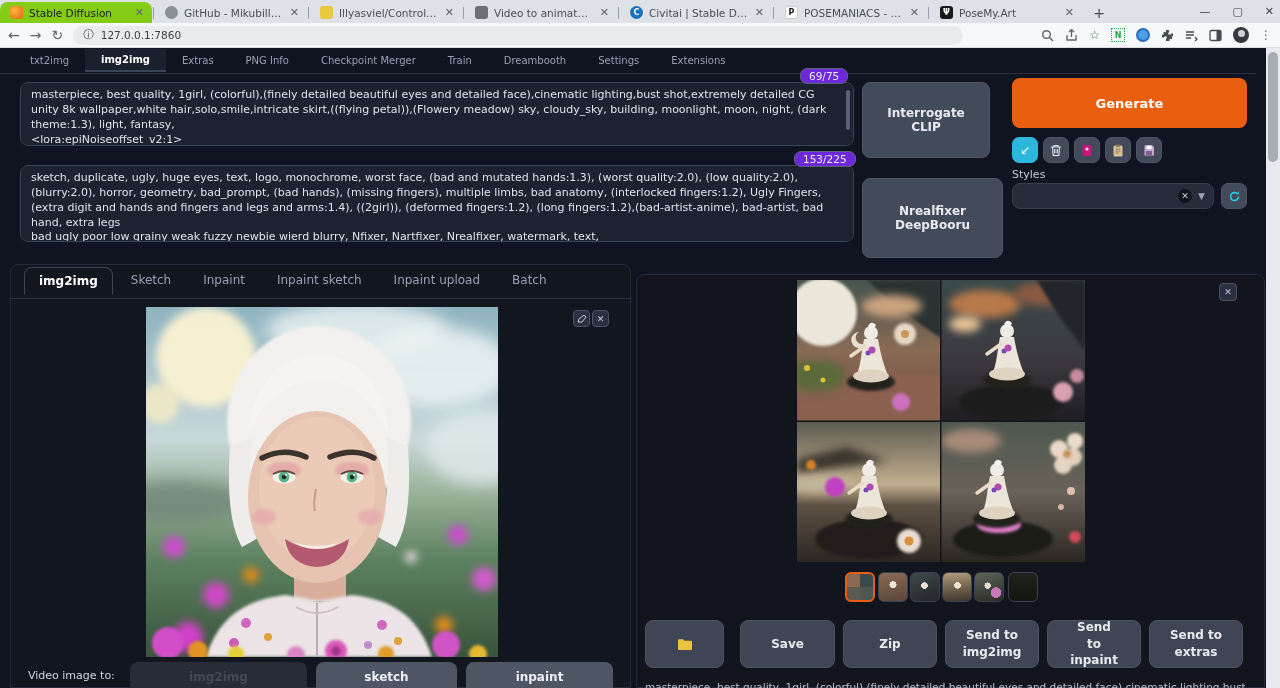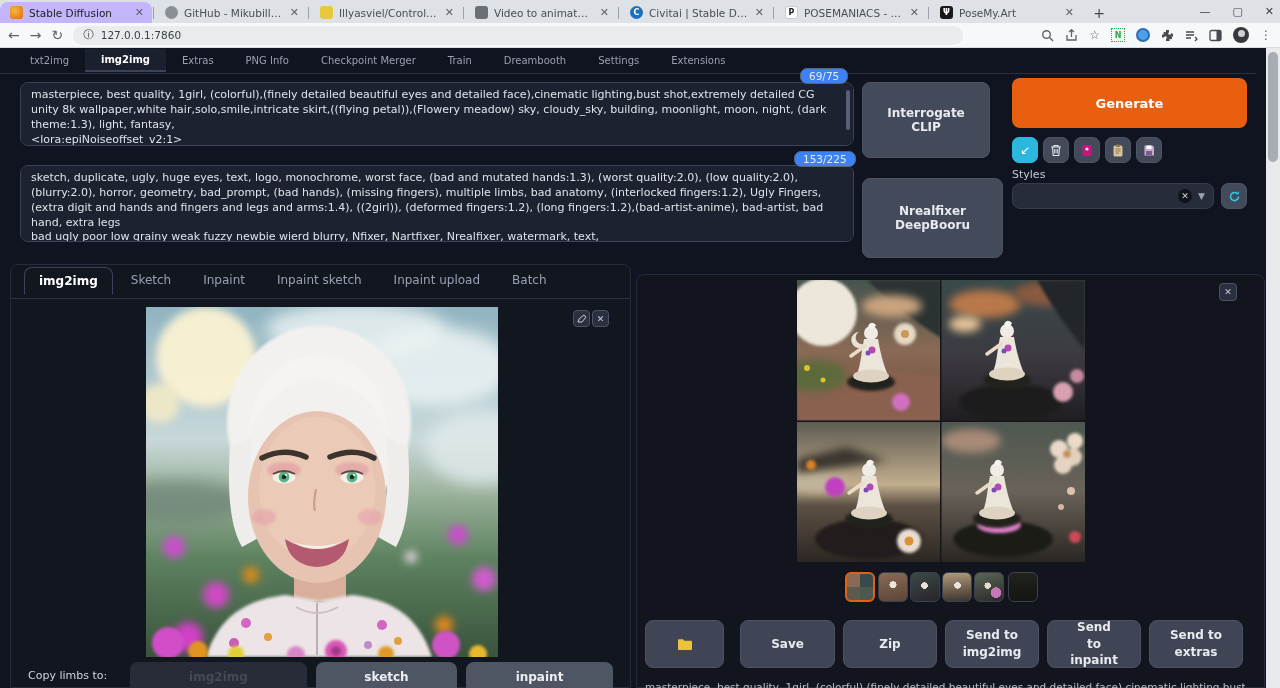--- a/index.html
+++ b/index.html
@@ -4,21 +4,21 @@
 <style>
   * { margin:0; padding:0; box-sizing:border-box; }
   html,body { width:1280px; height:688px; overflow:hidden; background:#101319;
     font-family:"DejaVu Sans","Liberation Sans",sans-serif; }
 
   
   #chrome { position:absolute; top:0; left:0; width:1280px; height:48px; }
   #tabstrip { position:absolute; top:0; left:0; width:1280px; height:23px; background:#dee1e6; display:flex; align-items:flex-end; }
   .btab { position:relative; height:21px; width:152px; display:flex; align-items:center; gap:6px;
     padding:0 8px 0 10px; font-size:10.5px; color:#4a4f55; border-radius:8px 8px 0 0; flex:0 0 auto; }
-  .btab.active { background:#c4b5fd; color:#202124; }
+  .btab.active { background:#84cc16; color:#202124; }
   .btab .fav { width:13px; height:13px; flex:0 0 auto; border-radius:3px; display:flex; align-items:center; justify-content:center;
     font-size:8px; font-weight:bold; color:#fff; }
   .btab .ttl { flex:1; white-space:nowrap; overflow:hidden; text-overflow:ellipsis; }
   .btab .tclose { font-size:11px; color:#5f6368; flex:0 0 auto; }
   .tabsep { width:1px; height:12px; background:#9aa0a6; margin:0 1px 4px 1px; }
   #newtab { width:22px; height:20px; margin-left:6px; font-size:14px; color:#44474c; display:flex; align-items:center; justify-content:center; }
   #winctl { position:absolute; right:6px; top:0; height:22px; display:flex; gap:22px; align-items:center; color:#3c4043; font-size:11px; }
   #toolbar { position:absolute; top:23px; left:0; width:1280px; height:25px; background:#f7f8f9; border-bottom:1px solid #d9dce0;
     display:flex; align-items:center; padding:0 8px; gap:10px; }
   .navbtn { color:#5f6368; font-size:14px; line-height:1; }
@@ -34,21 +34,21 @@
   .kebab { color:#5f6368; font-size:12px; letter-spacing:0; }
 
   
   #webui { position:absolute; top:48px; left:0; width:1280px; height:640px; background:#101420; color:#e5e7ec; }
   #navrow { position:absolute; top:0; left:0; width:1256px; height:26px; border-bottom:1px solid #2a3140; display:flex; align-items:center; padding-left:14px; }
   .navtab { padding:5px 16px; font-size:10px; color:#98a1b3; white-space:nowrap; }
   .navtab.sel { color:#fff; font-weight:bold; background:#1b202e; border-bottom:2px solid #3a4357; }
 
   textarea.prompt { position:absolute; background:#1c2230; border:1px solid #3a4357; border-radius:8px; color:#dfe3ea;
     font-size:11px; font-family:"DejaVu Sans","Liberation Sans",sans-serif; line-height:1.35; padding:5px 10px; resize:none; outline:none; }
-  .counter { position:absolute; background:#3b82f6; border:1px solid #5a6477; border-radius:7px; color:#e8eaef;
+  .counter { position:absolute; background:#6d28d9; border:1px solid #5a6477; border-radius:7px; color:#e8eaef;
     font-size:10.5px; padding:1px 8px; }
   .ta-scroll { position:absolute; width:4px; border-radius:2px; background:#566076; }
 
   .graybtn { position:absolute; background:#434a59; border:1px solid #4d5565; border-radius:8px; color:#e8eaef;
     display:flex; align-items:center; justify-content:center; text-align:center; font-size:12px; }
   #generate { position:absolute; background:#e8600f; border-radius:8px; color:#fff; font-weight:bold; font-size:13px;
     display:flex; align-items:center; justify-content:center; }
   .minibtn { position:absolute; width:26px; height:26px; background:#434a59; border:1px solid #4d5565; border-radius:7px;
     display:flex; align-items:center; justify-content:center; font-size:12px; }
   #styleslabel { position:absolute; font-size:11px; color:#c3c9d4; }
@@ -355,21 +355,21 @@
   </div>
   <div class="imgtool" style="left:573px;top:262px">
     <svg width="9" height="9" viewBox="0 0 9 9">
         <path d="M1 8l1-3 5-4 2 2-4 5z" fill="none" stroke="#c8cdd8" stroke-width="1"></path>
       </svg>
   </div>
   <div class="imgtool" style="left:592px;top:262px">
       <span>✕</span>
     </div>
 
-  <div id="copylabel" style="left:28px;top:621px">Copy limbs to:</div>
+  <div id="copylabel" style="left:28px;top:621px">Video image to:</div>
   <div class="copybtn disabled" style="left:130px;top:614px;width:177px">img2img</div>
   <div class="copybtn normal" style="left:316px;top:614px;width:141px">sketch</div>
   <div class="copybtn normal" style="left:466px;top:614px;width:147px">inpaint</div>
 
   <div class="panel" style="left:636px;top:226px;width:629px;height:414px;border-radius:8px 8px 0 0;background:#12151e"></div>
 
   <div style="position:absolute;left:797px;top:232px;width:288px;height:282px">
     <svg viewBox="0 0 288 282" width="288" height="282" preserveAspectRatio="none">
       <defs>
         <filter id="gb4" x="-40%" y="-40%" width="180%" height="180%">

